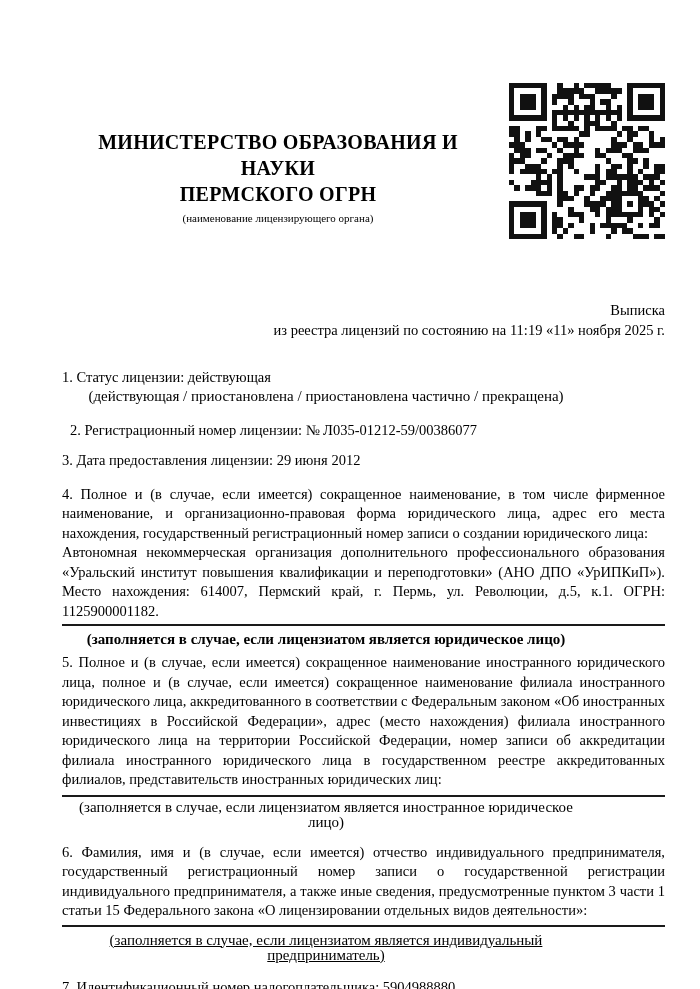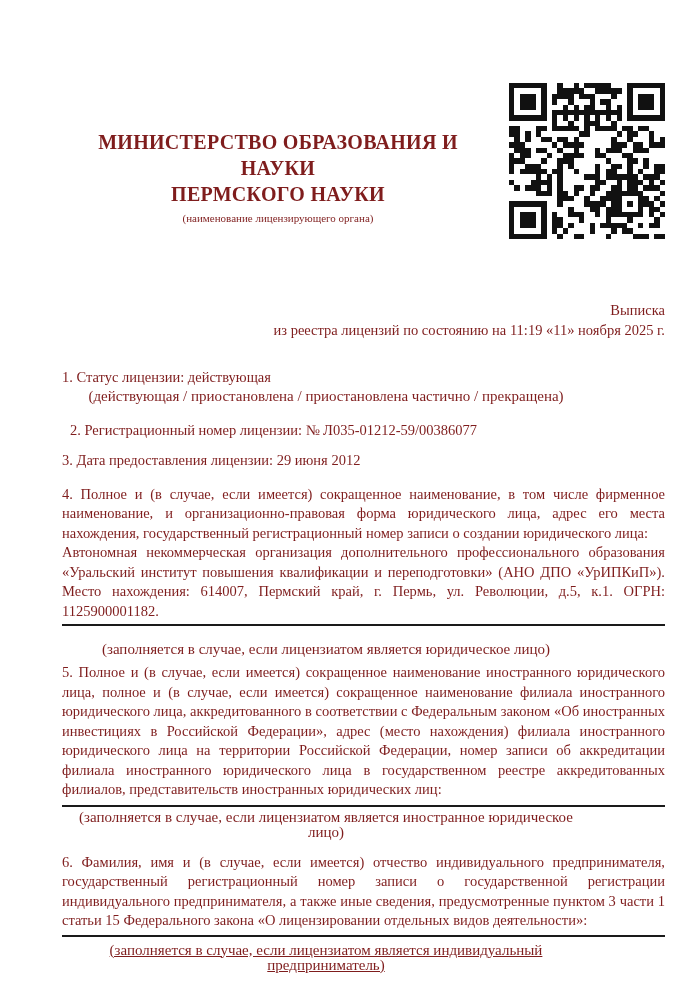--- a/index.html
+++ b/index.html
@@ -1,20 +1,20 @@
 <!DOCTYPE html>
 <html lang="ru"><head>
 <meta charset="utf-8">
 <style>
   html,body{margin:0;padding:0;background:#ffffff;}
   .page{
     position:relative;
     width:700px;height:989px;
     background:#ffffff;
-    color:#7f1d1d;
+    color:#000000;
     font-family:"Liberation Serif","DejaVu Serif",serif;
     font-size:14.5px;
     line-height:19.5px;
     overflow:hidden;
   }
   .content{padding:0 35px 0 62px;}
   .header-row{margin-top:83px;display:flex;align-items:flex-start;}
   .ministry{width:432px;padding-top:46px;text-align:center;}
   .ministry-title{font-size:20px;font-weight:700;line-height:26px;letter-spacing:.3px;}
   .ministry-caption{font-size:11px;line-height:14px;margin-top:4px;}
@@ -24,41 +24,41 @@
   .item{white-space:normal;}
   .just{text-align:justify;}
   .cap{font-size:15px;line-height:15px;text-align:center;margin-right:75px;}
   .rule{border-top:2px solid #1a1a1a;height:0;}
   .i1{margin-top:28px;}
   .cap1{margin-top:1px;}
   .i2{margin-top:17px;margin-left:8px;}
   .i3{margin-top:11px;}
   .i4{margin-top:14px;}
   .r4{margin-top:3px;}
-  .cap4{margin-top:16px;}
+  .cap4{margin-top:6px;font-weight:bold;}
   .i5{margin-top:6px;}
   .r5{margin-top:5px;}
   .cap5{margin-top:3px;}
   .i6{margin-top:13px;}
   .r6{margin-top:4px;}
   .cap6{margin-top:6px;text-decoration:underline;}
   .i7{margin-top:15px;}
   .page-number{margin-top:13px;text-align:center;font-size:14px;}
 </style>
 </head>
 <body>
 
 <div class="page">
   <div class="content">
 
     <div class="header-row">
       <div class="ministry">
         <div class="ministry-title">
           <div>МИНИСТЕРСТВО ОБРАЗОВАНИЯ И НАУКИ</div>
-          <div>ПЕРМСКОГО НАУКИ</div>
+          <div>ПЕРМСКОГО ОГРН</div>
         </div>
         <div class="ministry-caption">(наименование лицензирующего органа)</div>
       </div>
       <svg id="qr" class="qr" viewBox="0 0 29 29" xmlns="http://www.w3.org/2000/svg" aria-hidden="true">
           <rect x="0" y="0" width="1" height="1"></rect>
           <rect x="1" y="0" width="1" height="1"></rect>
           <rect x="2" y="0" width="1" height="1"></rect>
           <rect x="3" y="0" width="1" height="1"></rect>
           <rect x="4" y="0" width="1" height="1"></rect>
           <rect x="5" y="0" width="1" height="1"></rect>

